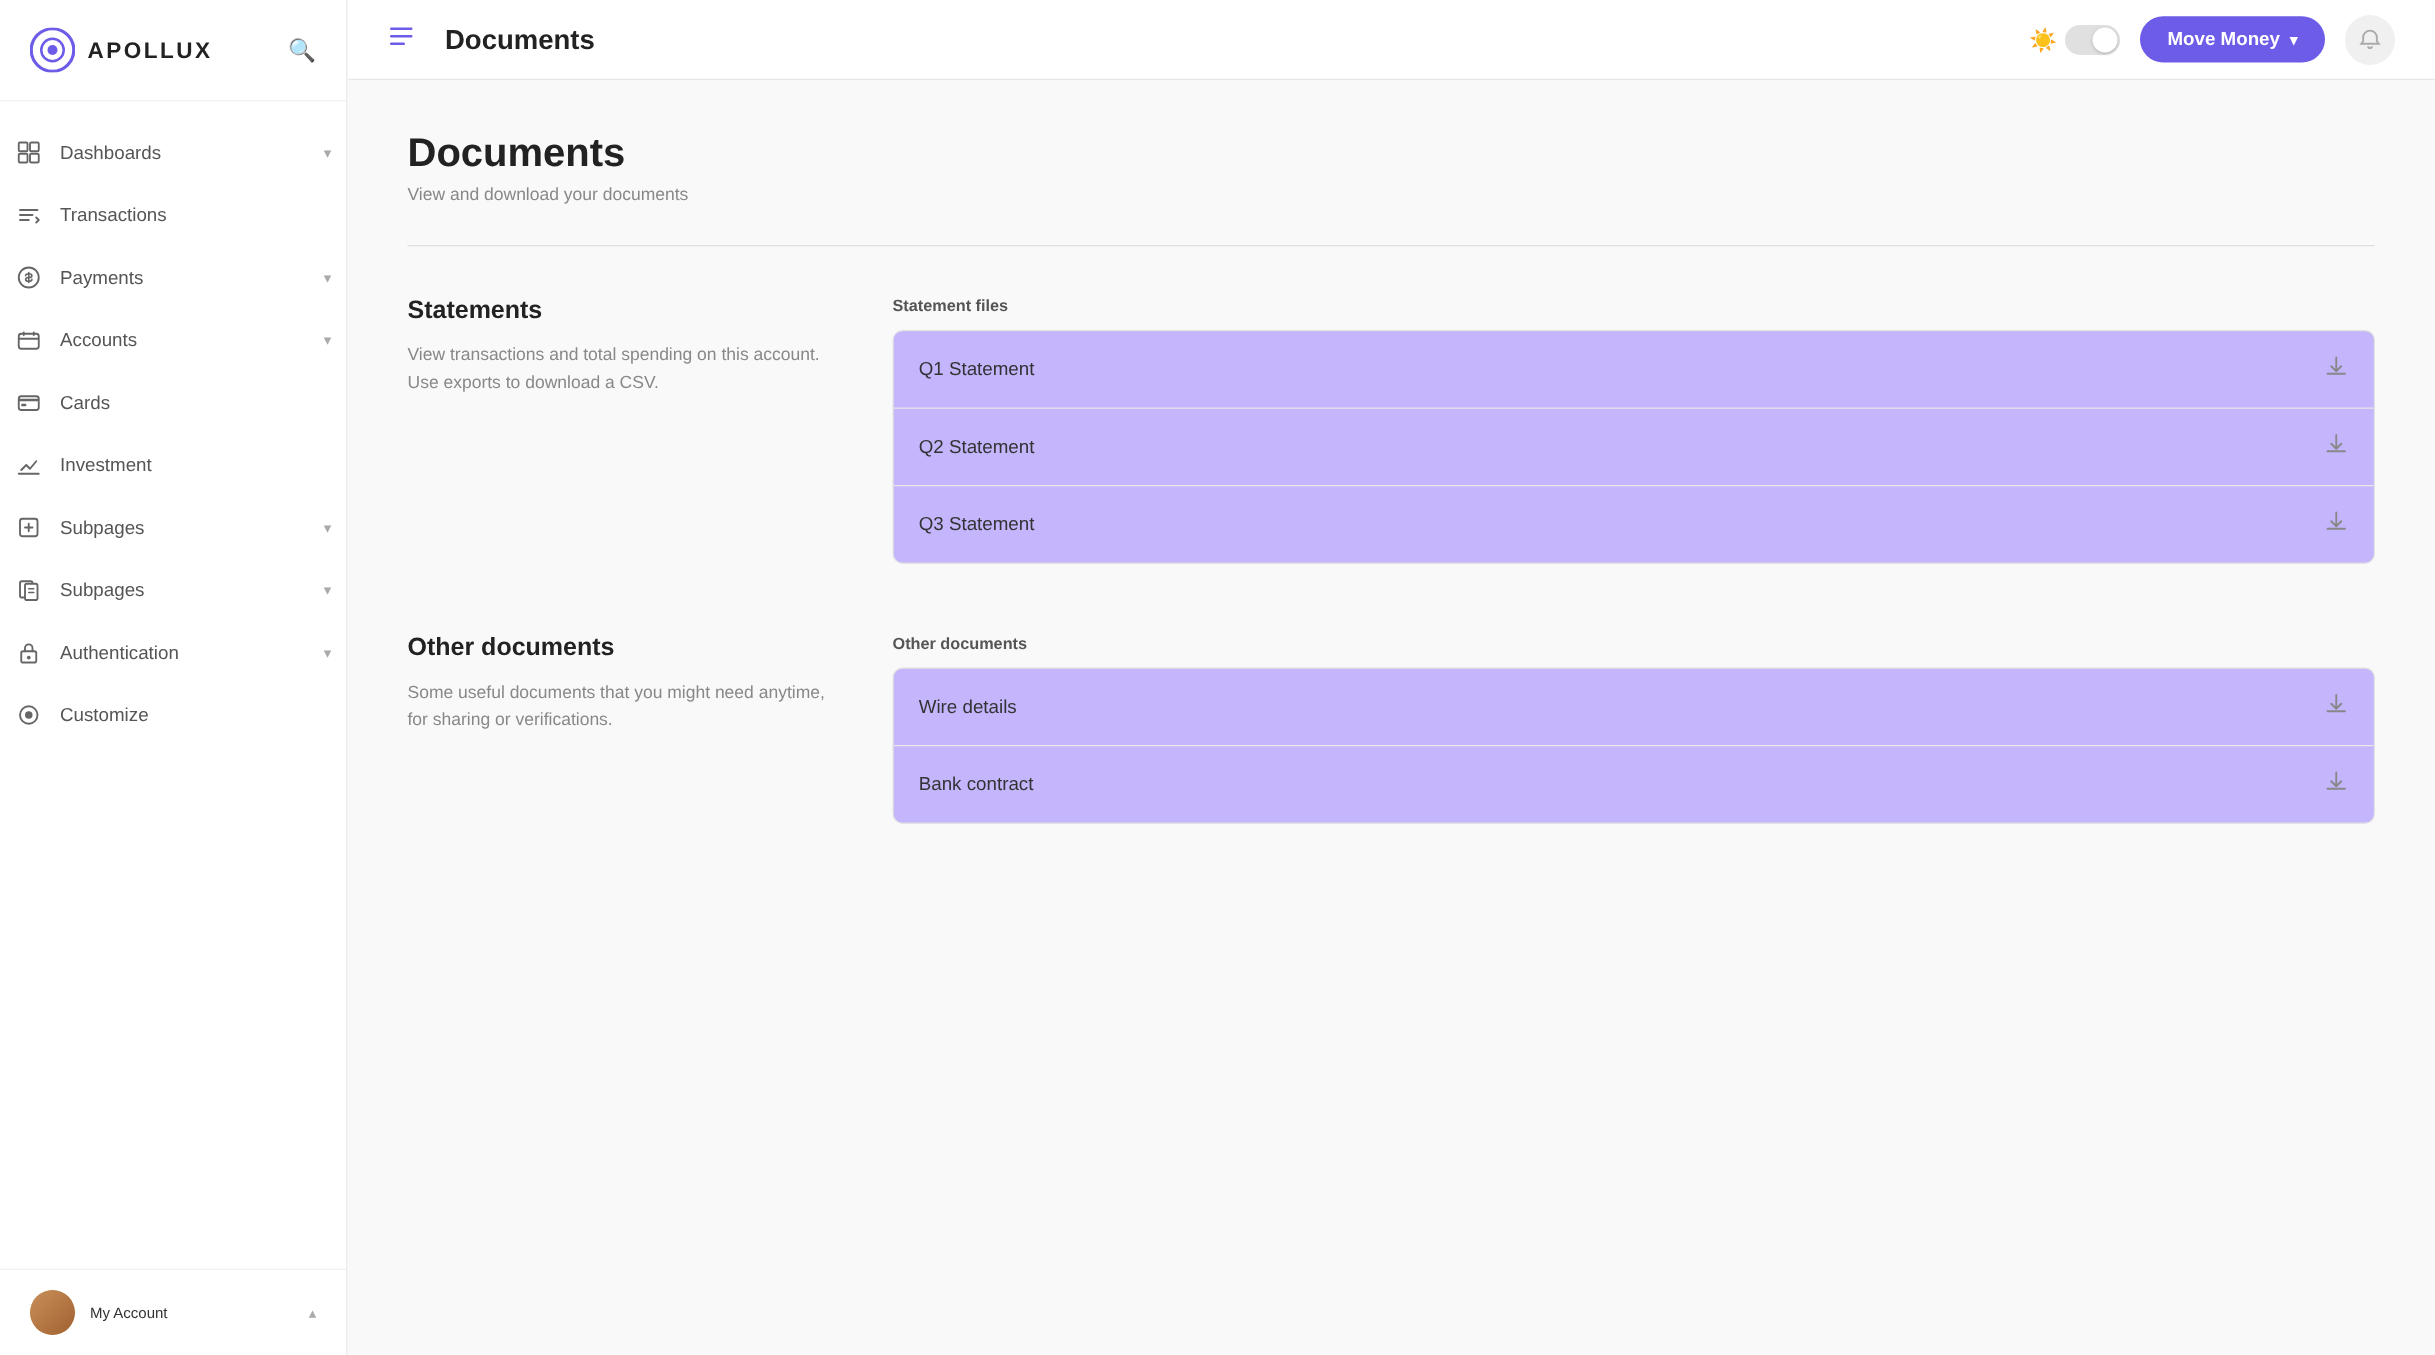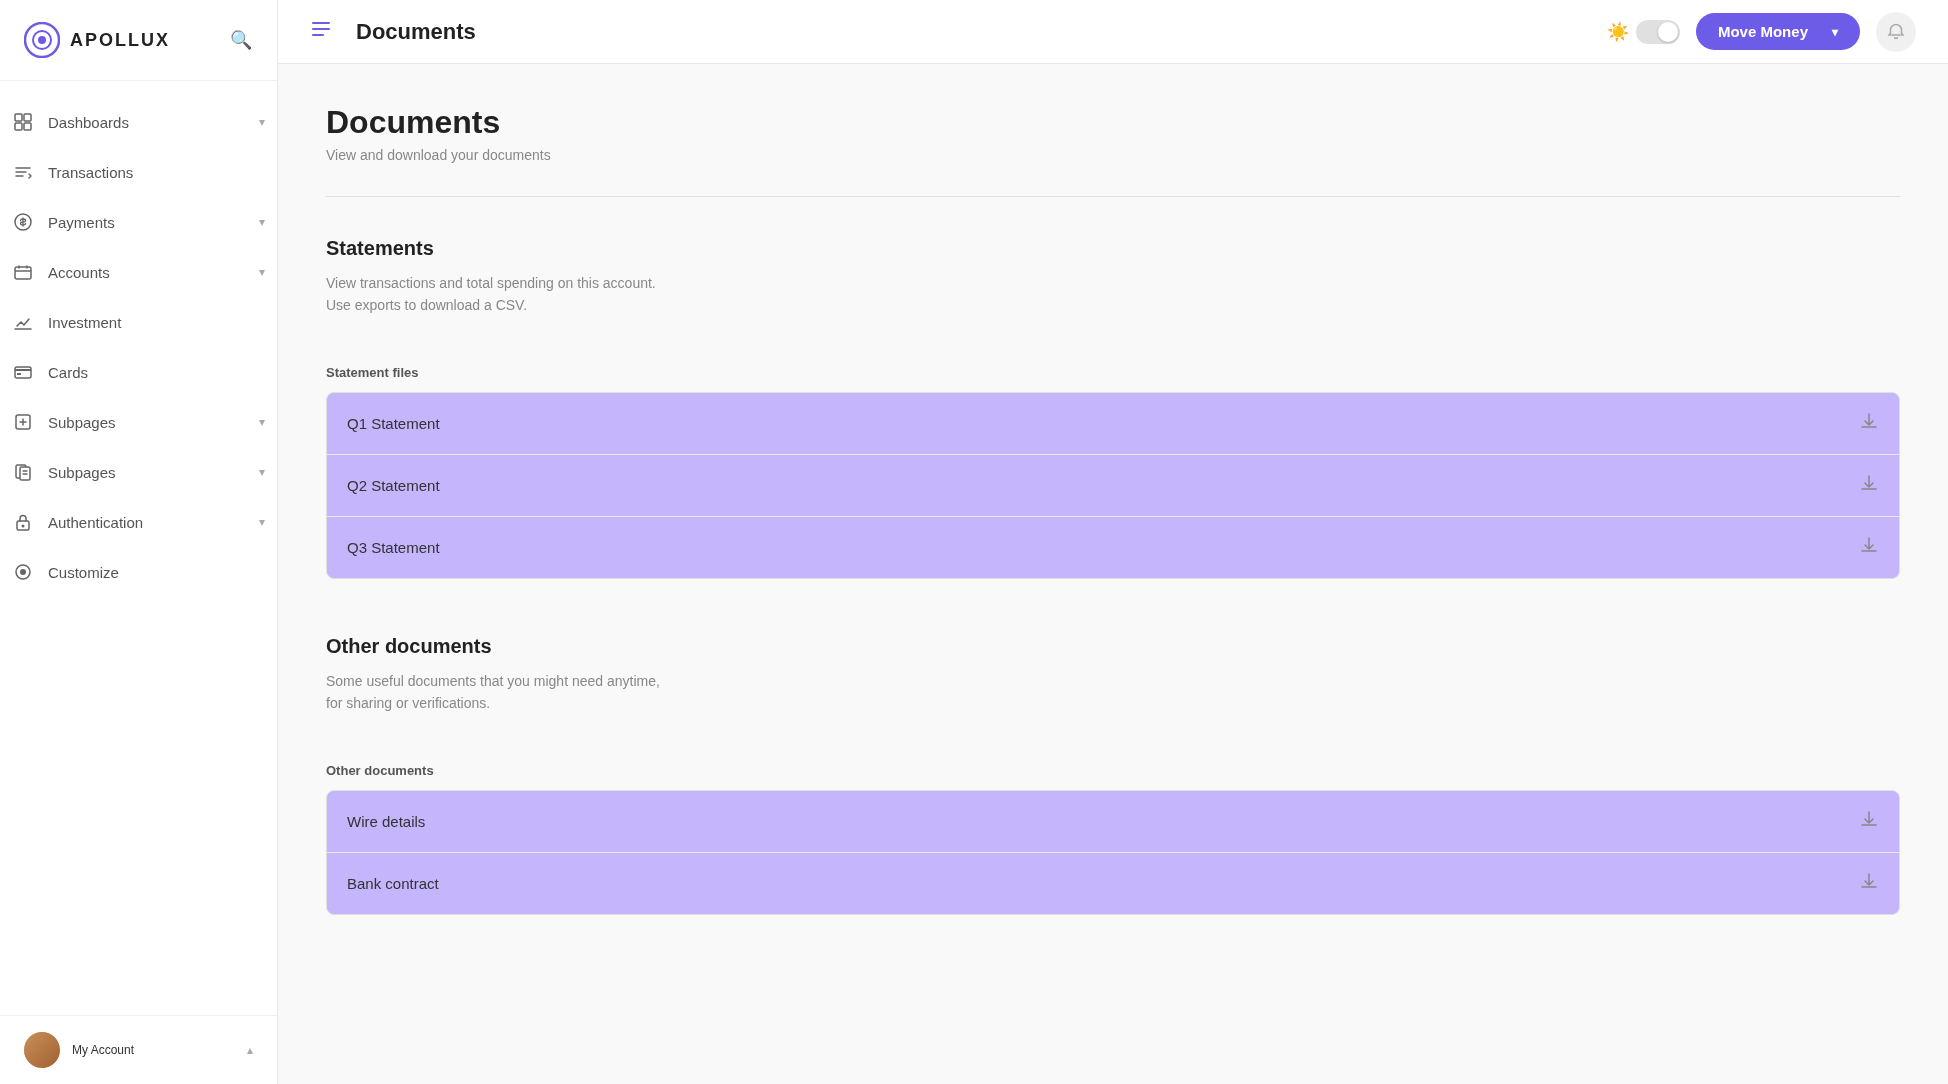--- a/index.html
+++ b/index.html
@@ -160,21 +160,21 @@
       background: #6c5ce7;
       color: #fff;
       border: none;
       border-radius: 24px;
       padding: 10px 22px;
       font-size: 15px;
       font-weight: 600;
       cursor: pointer;
       display: flex;
       align-items: center;
-      gap: 24px;
+      gap: 8px;
     }
     .move-money-btn .chevron-down { font-size: 12px; }
     .notification-btn {
       width: 40px;
       height: 40px;
       border-radius: 50%;
       background: #f0f0f0;
       border: none;
       cursor: pointer;
       display: flex;
@@ -206,21 +206,20 @@
       border: none;
       border-top: 1px solid #e0e0e0;
       margin-bottom: 40px;
     }
 
     
     .section {
       display: flex;
       gap: 48px;
       margin-bottom: 56px;
-      flex-direction: column;
     }
     .section-left {
       min-width: 300px;
       max-width: 340px;
     }
     .section-title {
       font-size: 20px;
       font-weight: 700;
       color: #222;
       margin-bottom: 12px;
@@ -323,36 +322,36 @@
             <path d="M6 4V6M14 4V6" stroke="#666" stroke-width="1.5" stroke-linecap="round"></path>
           </svg>
       </span>
       <span>Accounts</span>
       <span class="chevron">▾</span>
     </div>
 
     <div class="nav-item">
       <span class="nav-icon">
         <svg width="20" height="20" viewBox="0 0 20 20" fill="none">
-            <path d="M4 14l4-4 3 3 5-6" stroke="#666" stroke-width="1.5" stroke-linecap="round" stroke-linejoin="round"></path>
-            <path d="M2 17h16" stroke="#666" stroke-width="1.5" stroke-linecap="round"></path>
-          </svg>
-      </span>
-      <span>Investment</span>
-    </div>
-
-    <div class="nav-item">
-      <span class="nav-icon">
-        <svg width="20" height="20" viewBox="0 0 20 20" fill="none">
             <rect x="2" y="5" width="16" height="11" rx="2" stroke="#666" stroke-width="1.5"></rect>
             <path d="M2 8h16" stroke="#666" stroke-width="2"></path>
             <rect x="4" y="11" width="4" height="2" rx="0.5" fill="#666"></rect>
           </svg>
       </span>
       <span>Cards</span>
+    </div>
+
+    <div class="nav-item">
+      <span class="nav-icon">
+        <svg width="20" height="20" viewBox="0 0 20 20" fill="none">
+            <path d="M4 14l4-4 3 3 5-6" stroke="#666" stroke-width="1.5" stroke-linecap="round" stroke-linejoin="round"></path>
+            <path d="M2 17h16" stroke="#666" stroke-width="1.5" stroke-linecap="round"></path>
+          </svg>
+      </span>
+      <span>Investment</span>
     </div>
 
     <div class="nav-item">
       <span class="nav-icon">
         <svg width="20" height="20" viewBox="0 0 20 20" fill="none">
             <rect x="3" y="3" width="14" height="14" rx="2" stroke="#666" stroke-width="1.5"></rect>
             <path d="M7 10h6M10 7v6" stroke="#666" stroke-width="1.5" stroke-linecap="round"></path>
           </svg>
       </span>
       <span>Subpages</span>

